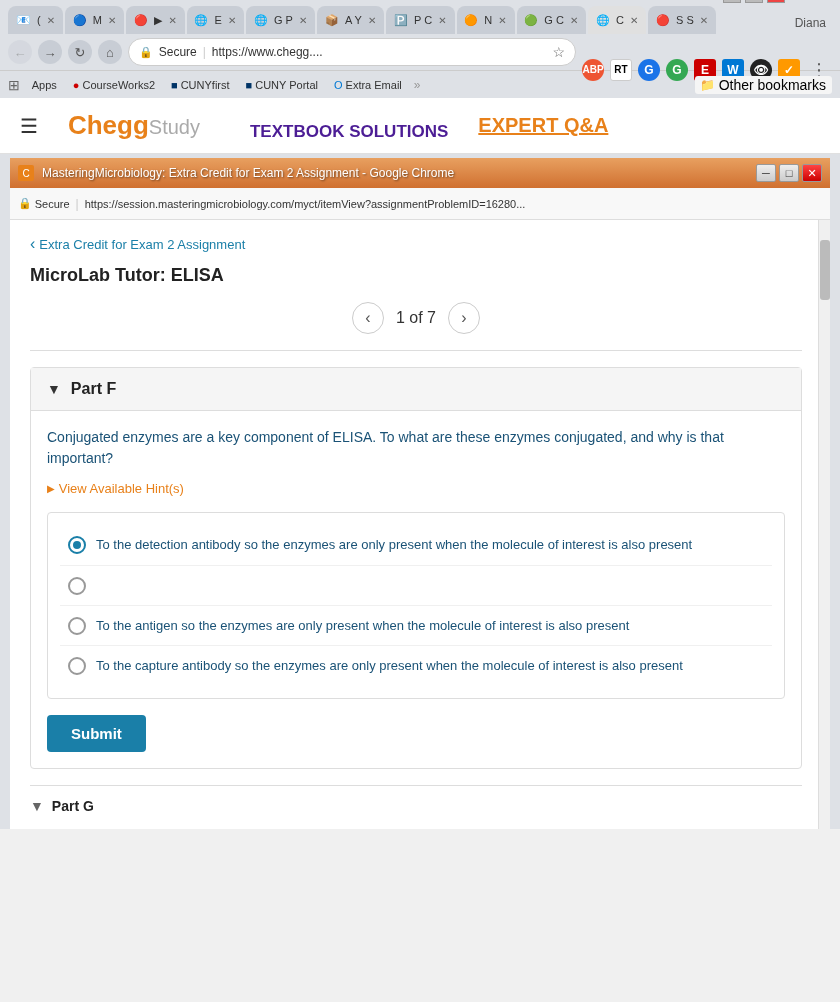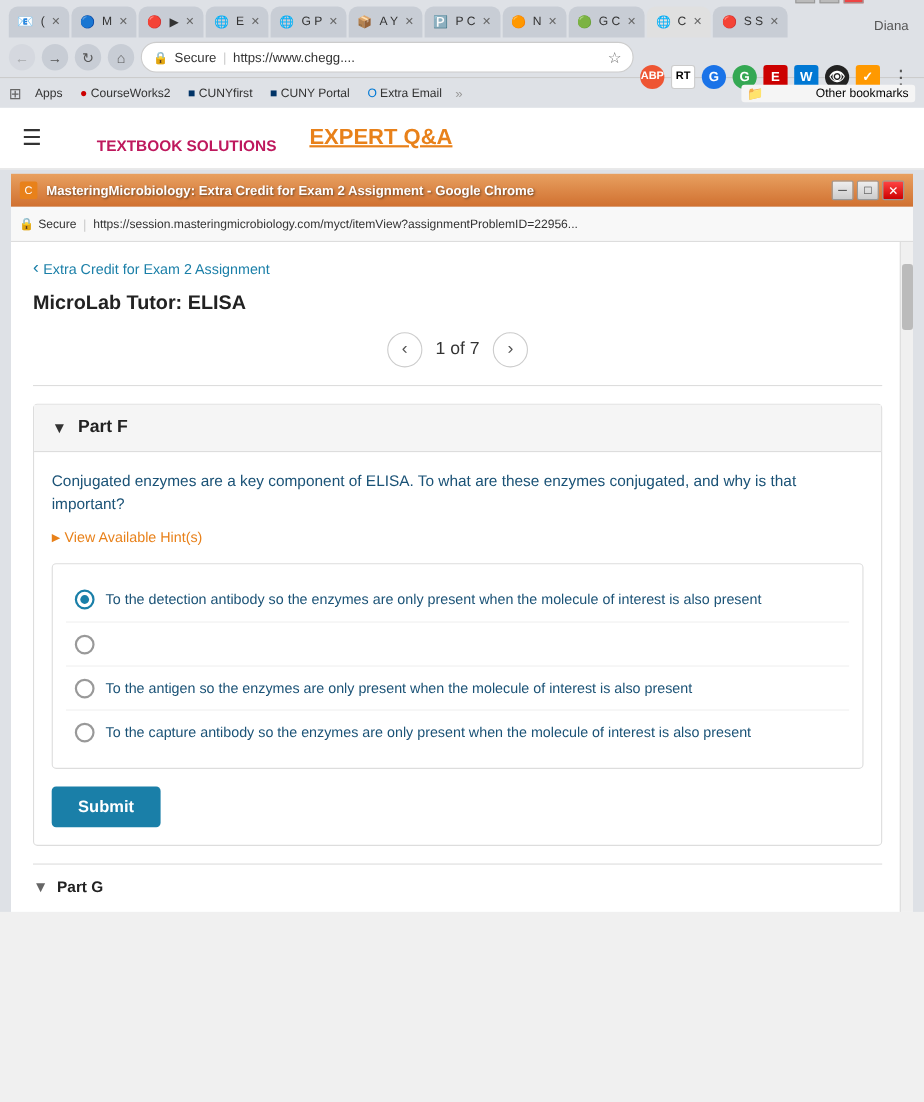--- a/index.html
+++ b/index.html
@@ -28,21 +28,21 @@
     .bm-other { margin-left: auto; display: flex; align-items: center; gap: 3px; background: #f5f5f5; border-radius: 3px; padding: 1px 6px; cursor: pointer; }
 
     
     .chegg-header { background: #fff; height: 56px; display: flex; align-items: center; padding: 0 20px; gap: 30px; border-bottom: 1px solid #e0e0e0; }
     .hamburger { font-size: 20px; color: #333; cursor: pointer; }
     .chegg-nav { display: flex; gap: 30px; align-items: center; margin-left: 20px; }
     .nav-item { font-size: 14px; color: #333; font-weight: 600; text-decoration: none; cursor: pointer; }
     .nav-item.active { color: #e8811a; text-decoration: underline; }
     .inner-title-bar { background: linear-gradient(to bottom, #e8a060, #d07030); height: 30px; display: flex; align-items: center; padding: 0 8px; gap: 8px; }
     .inner-title-icon { width: 16px; height: 16px; background: #e8811a; border-radius: 2px; display: flex; align-items: center; justify-content: center; font-size: 10px; color: white; }
-    .inner-title-text { flex: 1; font-size: 12px; color: #fff; font-weight: bold; text-shadow: 1px 1px 2px rgba(0,0,0,0.5); }
+    .inner-title-text { flex: 1; font-size: 12px; color: #fff; font-weight: normal; text-shadow: 1px 1px 2px rgba(0,0,0,0.5); }
     .inner-win-controls { display: flex; gap: 3px; }
     .inner-win-btn { width: 20px; height: 18px; border: 1px solid #999; border-radius: 2px; background: linear-gradient(to bottom, #eee, #ccc); font-size: 11px; display: flex; align-items: center; justify-content: center; cursor: pointer; color: #333; }
     .inner-win-btn.close { background: linear-gradient(to bottom, #f44, #c00); color: white; }
 
     .inner-address-bar { background: #f8f8f8; height: 32px; display: flex; align-items: center; padding: 0 8px; gap: 6px; border-bottom: 1px solid #ddd; }
     .inner-secure { color: green; font-size: 11px; display: flex; align-items: center; gap: 3px; }
     .inner-url { font-size: 11px; color: #333; flex: 1; overflow: hidden; white-space: nowrap; text-overflow: ellipsis; }
 
     
     .content-area { background: #fff; padding: 15px 20px; }
@@ -192,28 +192,31 @@
       <span style="color:#003366; font-size:11px;">■</span>
       <span>CUNY Portal</span>
     </span>
     <span class="bm-item">
       <span style="color:#0078d4; font-size:11px;">O</span>
       <span>Extra Email</span>
     </span>
     <span style="color:#999; font-size:12px;">»</span>
     <span class="bm-other">
       <span style="font-size:12px;">📁</span>
-      <span style="font-size:11px;margin-left:44px;">Other bookmarks</span>
+      <span style="font-size:14px;">Other bookmarks</span>
     </span>
   </div>
 
   <div class="chegg-header">
     <span class="hamburger">☰</span>
+    <div style="font-size:26px; font-weight:bold;">
+      <span style="color:#e8811a;">Chegg</span><span style="color:#aaa; font-weight:normal; font-size:20px;">Study</span>
+    </div>
     <div class="chegg-nav">
-      <span class="nav-item" style="color:#be185d; font-weight:600; font-size:14px;margin-top:12px;">TEXTBOOK SOLUTIONS</span>
+      <span class="nav-item" style="color:#4c1d95; font-weight:600; font-size:17px;margin-top:12px;">TEXTBOOK SOLUTIONS</span>
       <span class="nav-item active" style="color:#e8811a; text-decoration:underline; font-weight:600; font-size:20px;">EXPERT Q&amp;A</span>
     </div>
   </div>
 
   <div style="position:relative; margin: 4px 10px 0 10px;">
 
     <div class="inner-title-bar">
       <div class="inner-title-icon" style="background:#e8811a; color:white; border-radius:2px; width:16px; height:16px; display:flex; align-items:center; justify-content:center; font-size:10px;">C</div>
       <span class="inner-title-text">MasteringMicrobiology: Extra Credit for Exam 2 Assignment - Google Chrome</span>
       <div class="inner-win-controls">
@@ -222,21 +225,21 @@
         <div class="inner-win-btn close">✕</div>
       </div>
     </div>
 
     <div class="inner-address-bar">
       <div class="inner-secure">
         <span style="color:green;">🔒</span>
         <span style="font-size:11px; color:#333;">Secure</span>
       </div>
       <span style="color:#ccc; font-size:12px;">|</span>
-      <span class="inner-url">https://session.masteringmicrobiology.com/myct/itemView?assignmentProblemID=22956...</span>
+      <span class="inner-url">https://session.masteringmicrobiology.com/myct/itemView?assignmentProblemID=16280...</span>
     </div>
 
     <div style="position:relative; background:#0f766e; overflow:hidden;">
       <div class="content-area" style="padding-right: 28px;">
 
         <div class="back-link">
           <span>Extra Credit for Exam 2 Assignment</span>
         </div>
 
         <h1 class="page-title">MicroLab Tutor: ELISA</h1>

